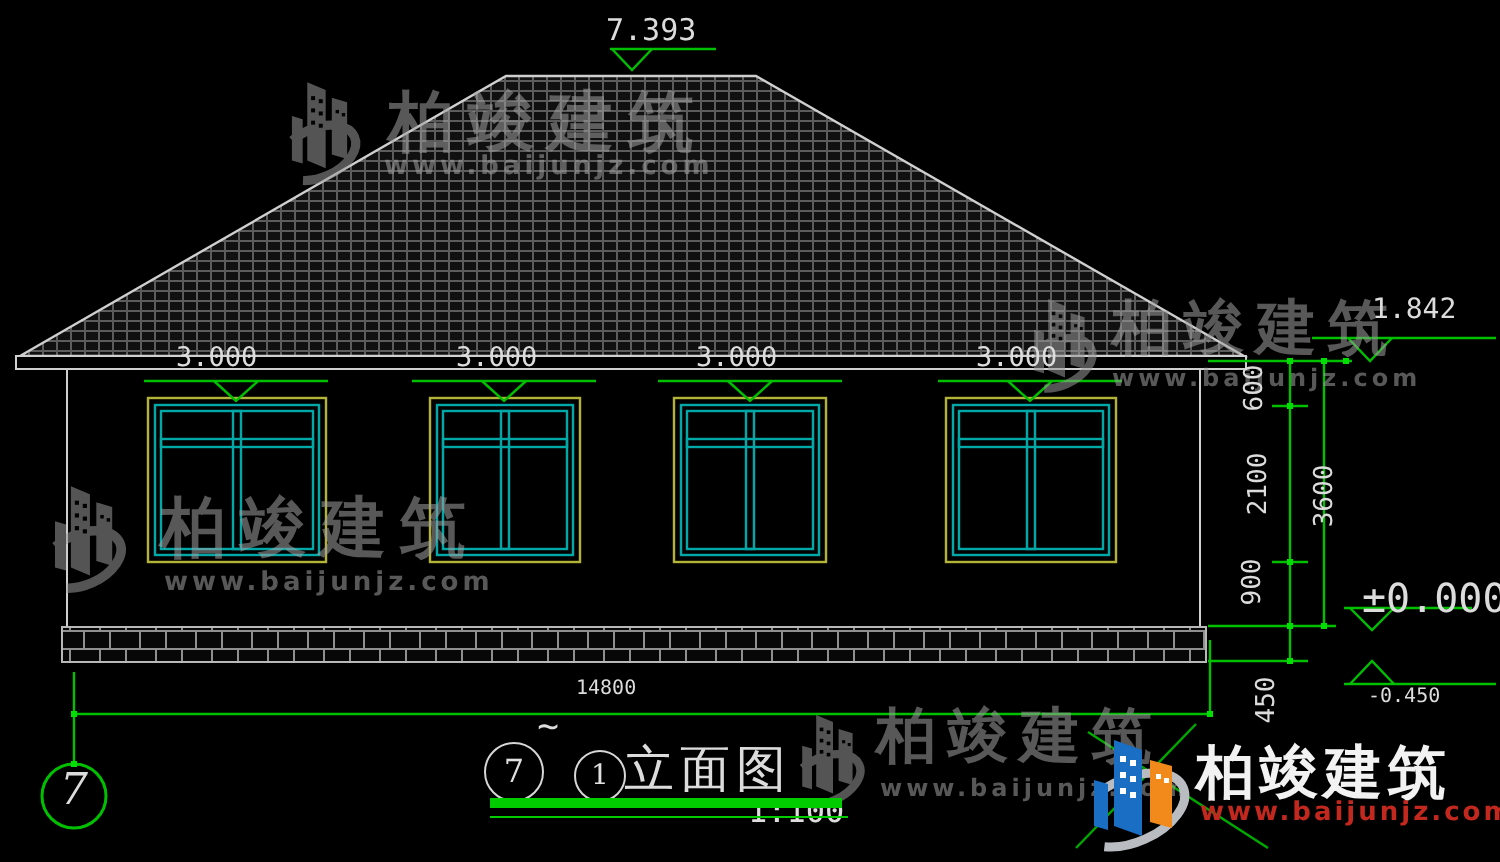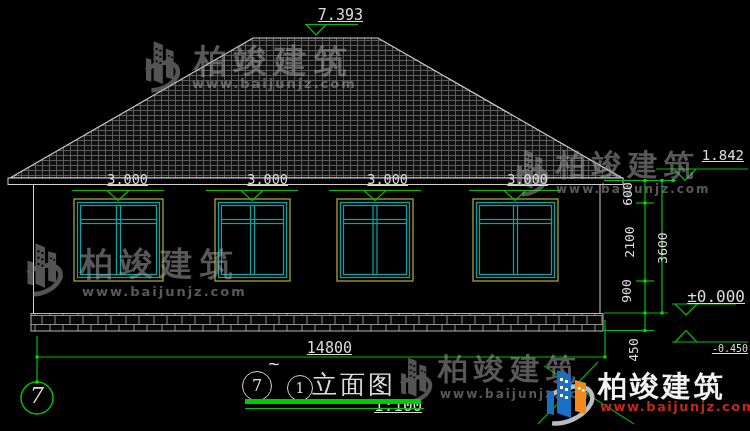--- a/index.html
+++ b/index.html
@@ -1,20 +1,20 @@
 <!DOCTYPE html>
 <html><head>
 <meta charset="utf-8">
 <style>
   html,body{margin:0;padding:0;background:#000;}
   #stage{position:relative;width:750px;height:431px;background:#000;overflow:hidden;
          font-family:"DejaVu Sans Mono",monospace;}
   #stage svg.linework{position:absolute;left:0;top:0;}
   .txt{position:absolute;color:#dcdcdc;white-space:nowrap;}
-  .dim{font-family:"DejaVu Sans Mono",monospace;text-align:right;text-decoration:underline;}
+  .dim{font-family:"DejaVu Sans Mono",monospace;text-align:left;}
   .vlab{position:absolute;width:46px;height:14px;line-height:14px;text-align:center;
         color:#dcdcdc;font-size:13px;transform:rotate(-90deg);font-family:"DejaVu Sans Mono",monospace;}
   
   .wm-el{position:absolute;color:#a0a0a0;opacity:.55;font-weight:bold;}
   .wm-brand{font-family:"DejaVu Sans",sans-serif;line-height:1;}
   .wm-url{font-family:"DejaVu Sans",sans-serif;line-height:1;}
   
   .bubble{position:absolute;border-radius:50%;text-align:center;color:#e0e0e0;
           font-family:"DejaVu Serif",serif;}
   .greenbar{position:absolute;background:#00cc00;}
@@ -192,30 +192,30 @@
   </div>
 
   <div class="txt dim" style="left:303px;top:6px;width:60px;font-size:15px">7.393</div>
 
   <div class="txt dim" style="left:88px;top:171px;width:60px;font-size:13.5px">3.000</div>
   <div class="txt dim" style="left:228px;top:171px;width:60px;font-size:13.5px">3.000</div>
   <div class="txt dim" style="left:348px;top:171px;width:60px;font-size:13.5px">3.000</div>
   <div class="txt dim" style="left:488px;top:171px;width:60px;font-size:13.5px">3.000</div>
 
   <div class="txt dim" style="left:686px;top:147px;width:58px;font-size:14px">1.842</div>
-  <div class="txt dim" style="left:681px;top:287px;width:64px;font-size:16px">±0.000</div>
+  <div class="txt dim" style="left:681px;top:287px;width:64px;font-size:20px">±0.000</div>
   <div class="txt dim" style="left:684px;top:343px;width:64px;font-size:10px">-0.450</div>
 
   <div class="vlab" style="left:605px;top:187px">600</div>
   <div class="vlab" style="left:607px;top:235px">2100</div>
   <div class="vlab" style="left:604px;top:284px">900</div>
   <div class="vlab" style="left:611px;top:343px">450</div>
   <div class="vlab" style="left:640px;top:241px">3600</div>
 
-  <div class="txt dim" style="left:288px;top:339px;width:64px;font-size:15px">14800</div>
+  <div class="txt dim" style="left:288px;top:339px;width:64px;font-size:10px">14800</div>
 
   <div class="txt" style="left:22px;top:383px;width:30px;text-align:center;font-size:22px;font-style:italic;font-family:'DejaVu Serif',serif">7</div>
 
   <div class="bubble" style="left:242px;top:371px;width:28px;height:28px;border:1.5px solid #d6d6d6;line-height:28px;font-size:16px">7</div>
   <div class="txt" style="left:266px;top:353px;width:16px;text-align:center;font-size:18px">~</div>
   <div class="bubble" style="left:287px;top:375px;width:24px;height:24px;border:1.3px solid #d6d6d6;line-height:24px;font-size:14px">1</div>
   <div class="txt" style="left:312px;top:368px;font-size:25px;letter-spacing:3px;font-family:Liberation Mono, monospace">立面图</div>
   <div class="txt dim" style="left:374px;top:396px;font-size:16px">1:100</div>
   <div class="greenbar" style="left:245px;top:399px;width:176px;height:5px"></div>
   <div class="greenbar" style="left:245px;top:408px;width:179px;height:1px"></div>

